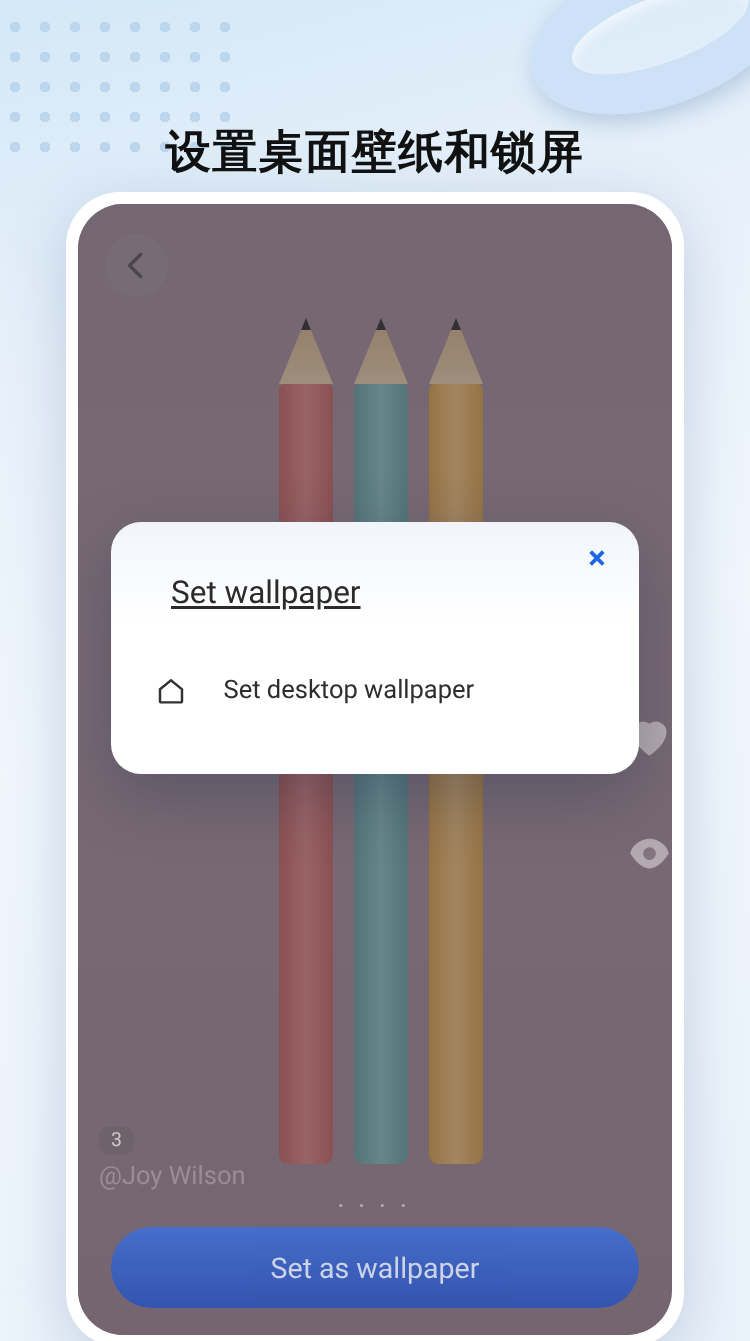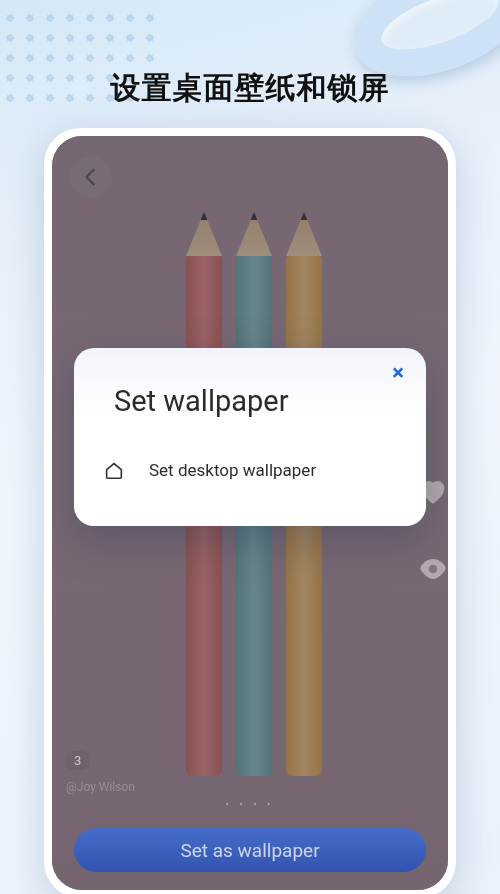--- a/index.html
+++ b/index.html
@@ -22,21 +22,21 @@
     position: absolute;
     top: -30px; right: -30px;
     width: 180px; height: 100px;
     border: 28px solid #cde2f6;
     border-radius: 50%;
     transform: rotate(-20deg);
     box-shadow: 0 6px 14px rgba(60,100,160,0.25), inset 0 4px 8px rgba(255,255,255,0.6);
   }
   .page-title {
     position: absolute;
-    top: 68px; left: 0; width: 100%;
+    top: 81px; left: 0; width: 100%;
     text-align: center;
     font-size: 30px;
     font-weight: 700;
     color: #111;
     letter-spacing: 1px;
   }
 
   
   .phone {
     position: absolute;
@@ -113,34 +113,34 @@
     background: #6e626b;
     color: #cfc6cc;
     font-size: 13px;
     padding: 2px 8px;
     border-radius: 7px;
   }
   .author {
     position: absolute;
     left: 14px; bottom: 96px;
     color: #9a8d96;
-    font-size: 12px;
+    font-size: 17px;
   }
   .dots {
     position: absolute;
     bottom: 80px; left: 0; width: 100%;
     text-align: center;
     color: #b3a6af;
     font-size: 10px;
     letter-spacing: 4px;
   }
   .primary-btn {
     position: absolute;
     bottom: 18px; left: 22px; right: 22px;
-    height: 44px;
+    height: 54px;
     border-radius: 30px;
     background: linear-gradient(180deg,#3f6fd6,#2a52b8);
     color: #d9e3f7;
     font-size: 19px;
     display: flex; align-items: center; justify-content: center;
     opacity: 0.88;
   }
 
   
   .modal {
@@ -157,23 +157,24 @@
     top: 14px; right: 16px;
     width: 24px; height: 24px;
     color: #1e66e6;
     font-size: 22px;
     line-height: 22px;
     text-align: center;
     font-weight: 700;
     cursor: pointer;
   }
   .modal-title {
-    font-size: 29px;
+    font-size: 21px;
     color: #2b2b2b;
     margin: 14px 0 22px 20px;
+    text-decoration: underline;
   }
   .modal-item {
     display: flex;
     align-items: center;
     gap: 23px;
     padding: 18px 8px;
     font-size: 17px;
     color: #2e2e2e;
   }
   .modal-item + .modal-item { margin-top: 2px; }

